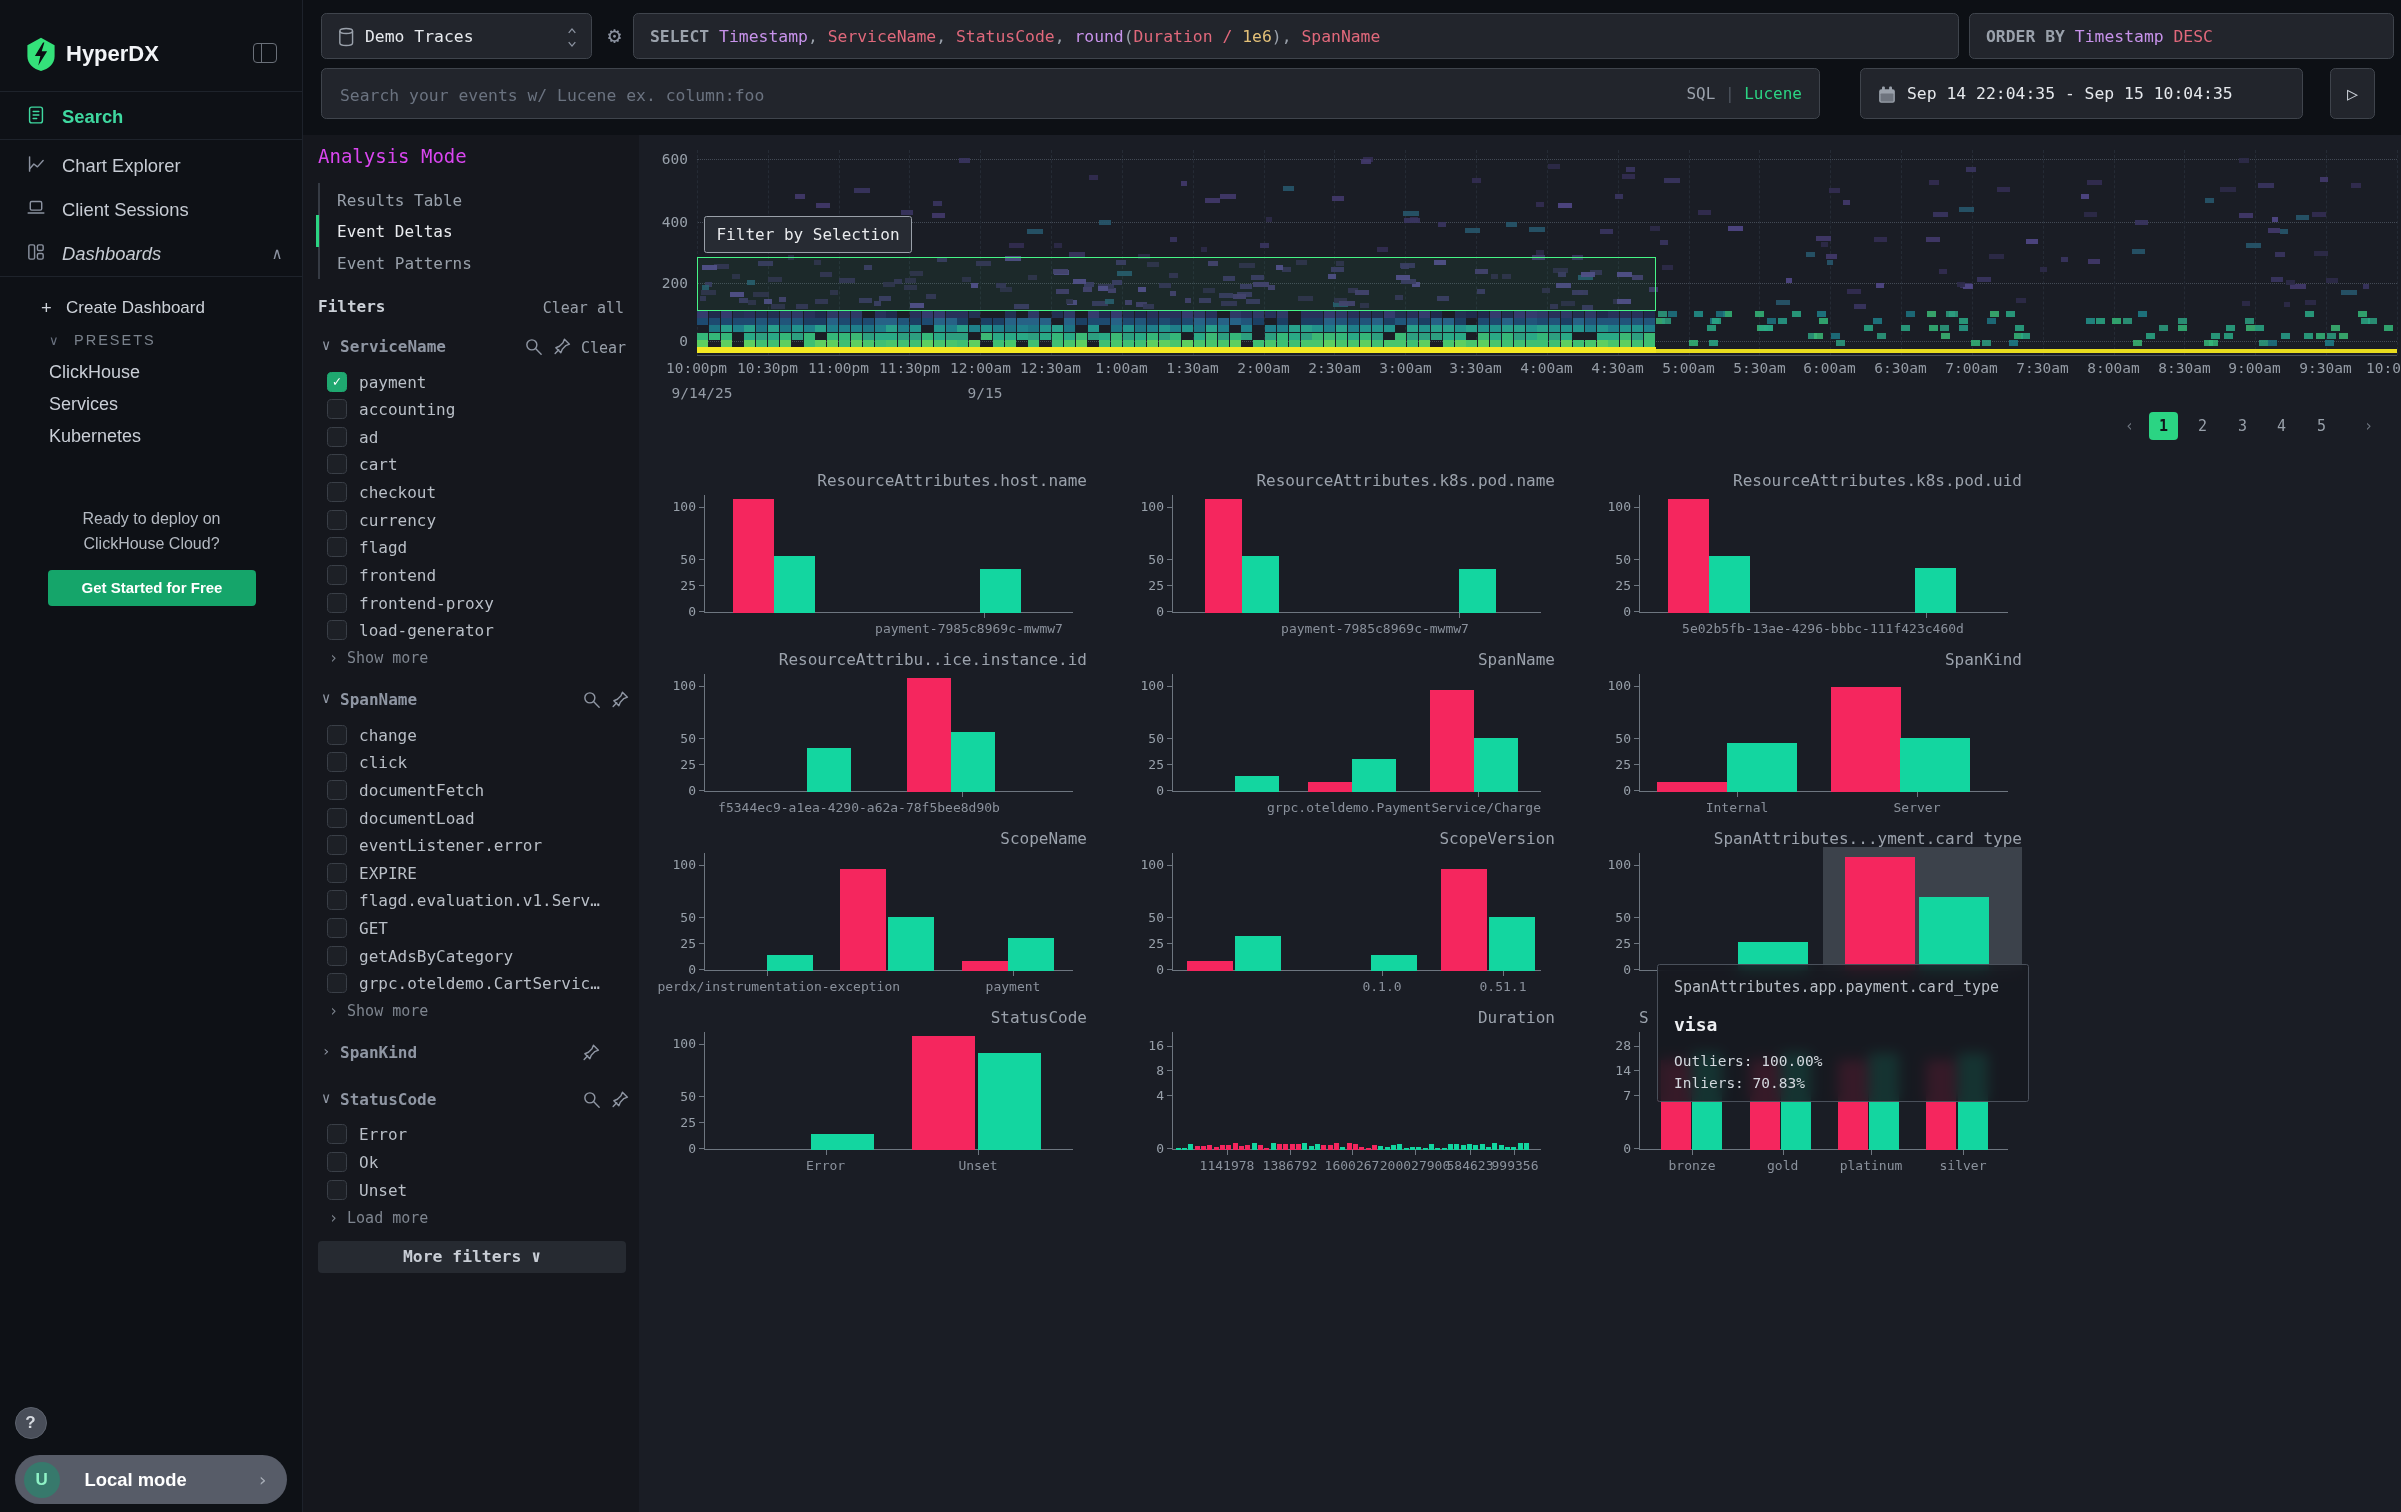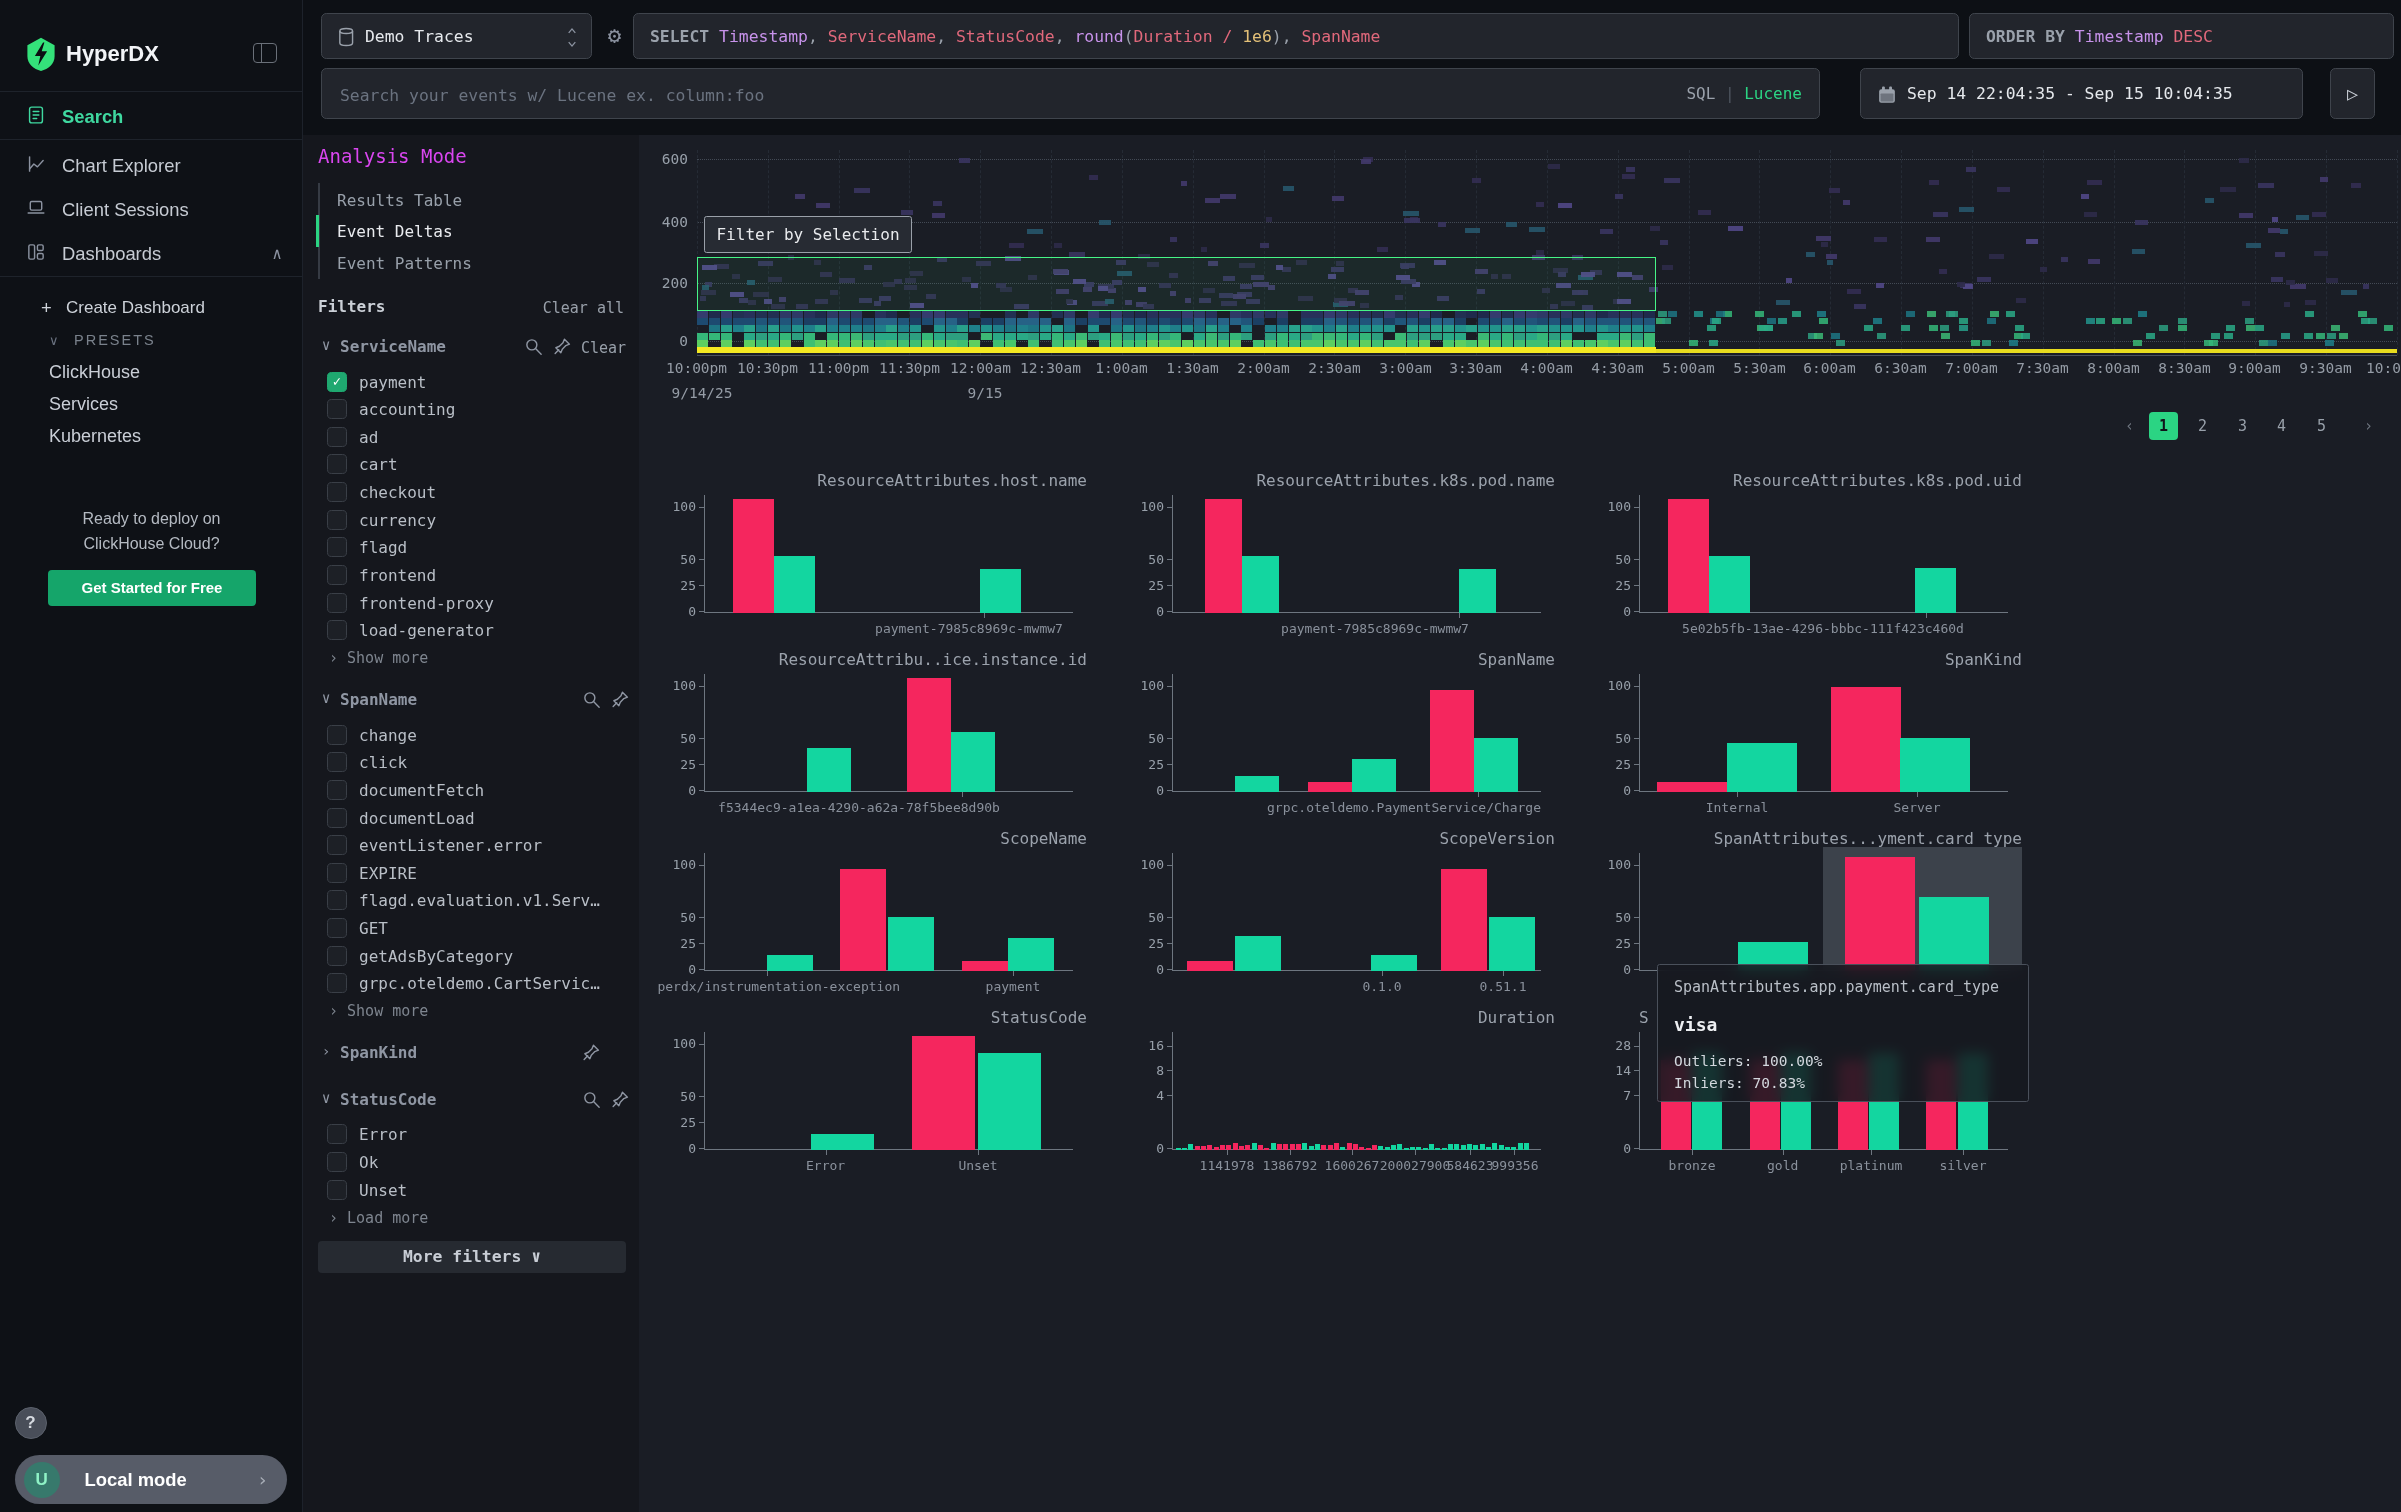--- a/index.html
+++ b/index.html
@@ -151,21 +151,21 @@
           </svg></div>
         <div class="nlabel sans">Chart Explorer</div>
       </div>
       <div class="nav-item" style="top:187px;">
         <div class="nicon"><svg width="20" height="20" viewBox="0 0 28 28" fill="none" stroke="#8B92A0" stroke-width="2" stroke-linecap="round" stroke-linejoin="round">
             <rect x="6" y="5" width="16" height="12" rx="2"></rect>
             <path d="M3 21h22"></path>
           </svg></div>
         <div class="nlabel sans">Client Sessions</div>
       </div>
-      <div class="nav-item" style="top:231px;">
+      <div class="nav-item" style="top:231px;font-style:italic;">
         <div class="nicon"><svg width="20" height="20" viewBox="0 0 28 28" fill="none" stroke="#8B92A0" stroke-width="2" stroke-linecap="round" stroke-linejoin="round">
             <rect x="4" y="4" width="8" height="20" rx="2"></rect>
             <rect x="16" y="4" width="8" height="8" rx="2"></rect>
             <rect x="16" y="16" width="8" height="8" rx="2"></rect>
           </svg></div>
         <div class="nlabel sans">Dashboards</div>
         <div class="nav-chevron">∧</div>
       </div>
     </div>
   <div class="sb-divider" style="top:139px;"></div>

